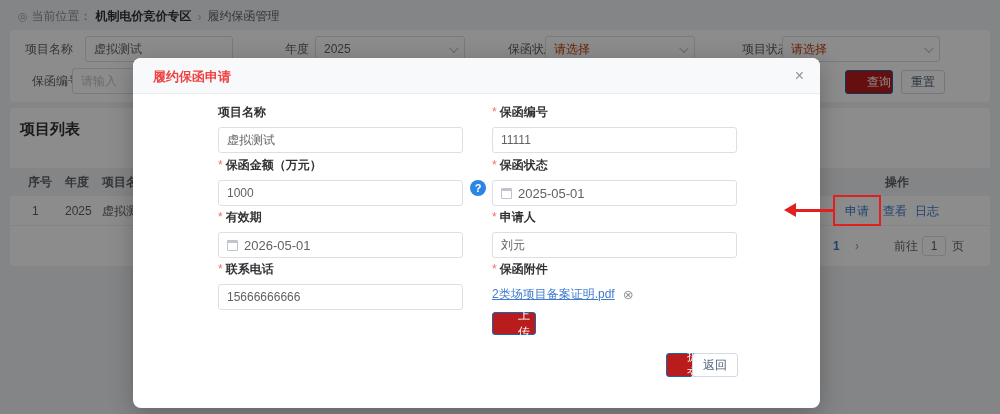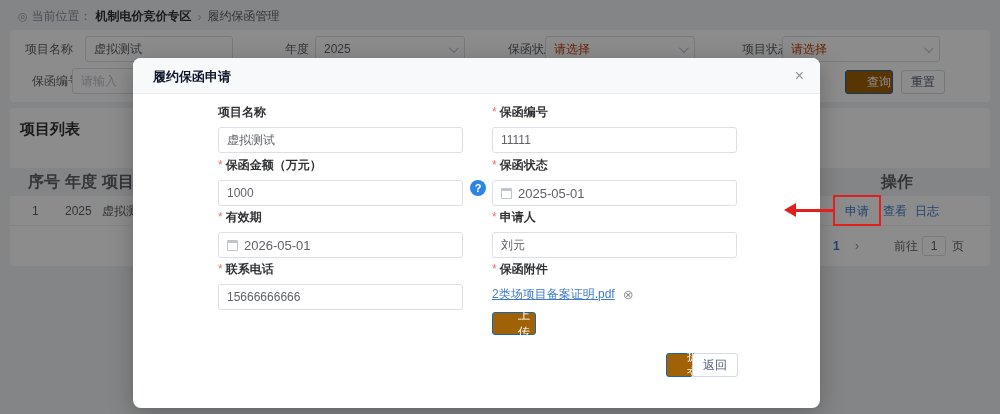--- a/index.html
+++ b/index.html
@@ -23,27 +23,27 @@
          color:#606266; padding:0 8px; background:#fff; font-family:inherit; }
   .sel { position:absolute; height:26px; border:1px solid #dcdfe6; border-radius:3px; background:#fff;
          font-size:12px; display:flex; align-items:center; padding:0 8px; color:#606266; }
   .sel .ph { color:#c2410c; }
   .chev { margin-left:auto; width:7px; height:7px; border-right:1px solid #b7bcc4; border-bottom:1px solid #b7bcc4;
           transform:rotate(45deg) translateY(-2px); }
   input::placeholder { color:#bfc4cc; }
 
   .btn { position:absolute; border-radius:3px; font-size:12px; text-align:center; cursor:pointer;
          font-family:inherit; display:flex; align-items:center; justify-content:center; }
-  .btn-primary { background:#a16207; color:#fff; border:1px solid #1766ab;padding-left:20px; }
+  .btn-primary { background:#b91c1c; color:#fff; border:1px solid #1766ab;padding-left:20px; }
   .btn-plain { background:#fff; border:1px solid #d4dae2; color:#51607a; }
 
   
   .table-title { position:absolute; left:10px; top:12px; font-size:15px; font-weight:bold; color:#303133; }
   .thead { position:absolute; left:0; top:60px; width:100%; height:28px; background:#f0f2f5; }
-  .th { position:absolute; top:0; font-size:16px; color:#606266; font-weight:bold; line-height:28px; }
+  .th { position:absolute; top:0; font-size:12px; color:#606266; font-weight:bold; line-height:28px; }
   .trow { position:absolute; left:0; top:88px; width:100%; height:30px; border-bottom:1px solid #f0f0f0; }
   .td { position:absolute; top:0; font-size:12px; color:#606266; line-height:30px; }
   .alink { position:absolute; top:0; font-size:12px; color:#3e7bce; line-height:30px; cursor:pointer; text-decoration:none; }
 
   .pagination { position:absolute; left:0; top:126px; width:100%; height:24px; font-size:12px; color:#606266; }
   .pg { position:absolute; top:0; line-height:24px; }
   .pg-cur { color:#3e7bce; font-weight:bold; }
   .pg-input { position:absolute; top:2px; width:24px; height:20px; border:1px solid #dcdfe6; border-radius:3px;
               text-align:center; font-size:12px; color:#606266; font-family:inherit; }
 
@@ -52,21 +52,21 @@
   .anno-line { position:absolute; left:795px; top:209px; width:40px; height:3px; background:#e01f1f; z-index:30; }
   .anno-head { position:absolute; left:784px; top:203px; width:0; height:0; border-top:7px solid transparent;
                border-bottom:7px solid transparent; border-right:12px solid #e01f1f; z-index:30; }
 
   
   .overlay { position:absolute; inset:0; background:rgba(0,0,0,0.45); z-index:10; }
   .modal { position:absolute; left:133px; top:58px; width:687px; height:350px; background:#fff;
            border-radius:8px; z-index:20; box-shadow:0 6px 24px rgba(0,0,0,0.25); }
   .modal-header { position:absolute; left:0; top:0; width:100%; height:36px; background:#f8f9fb;
                   border-bottom:1px solid #ececec; border-radius:8px 8px 0 0; }
-  .modal-title { position:absolute; left:20px; top:10px; font-size:13px; font-weight:bold; color:#0f172a; }
+  .modal-title { position:absolute; left:20px; top:10px; font-size:13px; font-weight:bold; color:#ef4444; }
   .modal-close { position:absolute; right:16px; top:8px; font-size:16px; color:#909399; cursor:pointer; line-height:20px; }
 
   .fgroup { position:absolute; width:245px; }
   .flabel { font-size:12px; color:#303133; font-weight:600; margin-bottom:6px; white-space:nowrap; }
   .req { color:#f56c6c; margin-right:3px; font-weight:normal; }
   .fgroup .inp { position:static; width:100%; display:block; }
   .input-box { display:flex; align-items:center; height:26px; border:1px solid #dcdfe6; border-radius:3px;
                background:#fff; padding:0 8px; gap:6px; }
   .input-box input { border:none; outline:none; font-size:13px; color:#606266; width:100%; font-family:inherit; }
   .cal-icon { width:11px; height:11px; border:1px solid #c0c4cc; border-top:3px solid #c0c4cc; border-radius:1px; flex:0 0 auto; }

